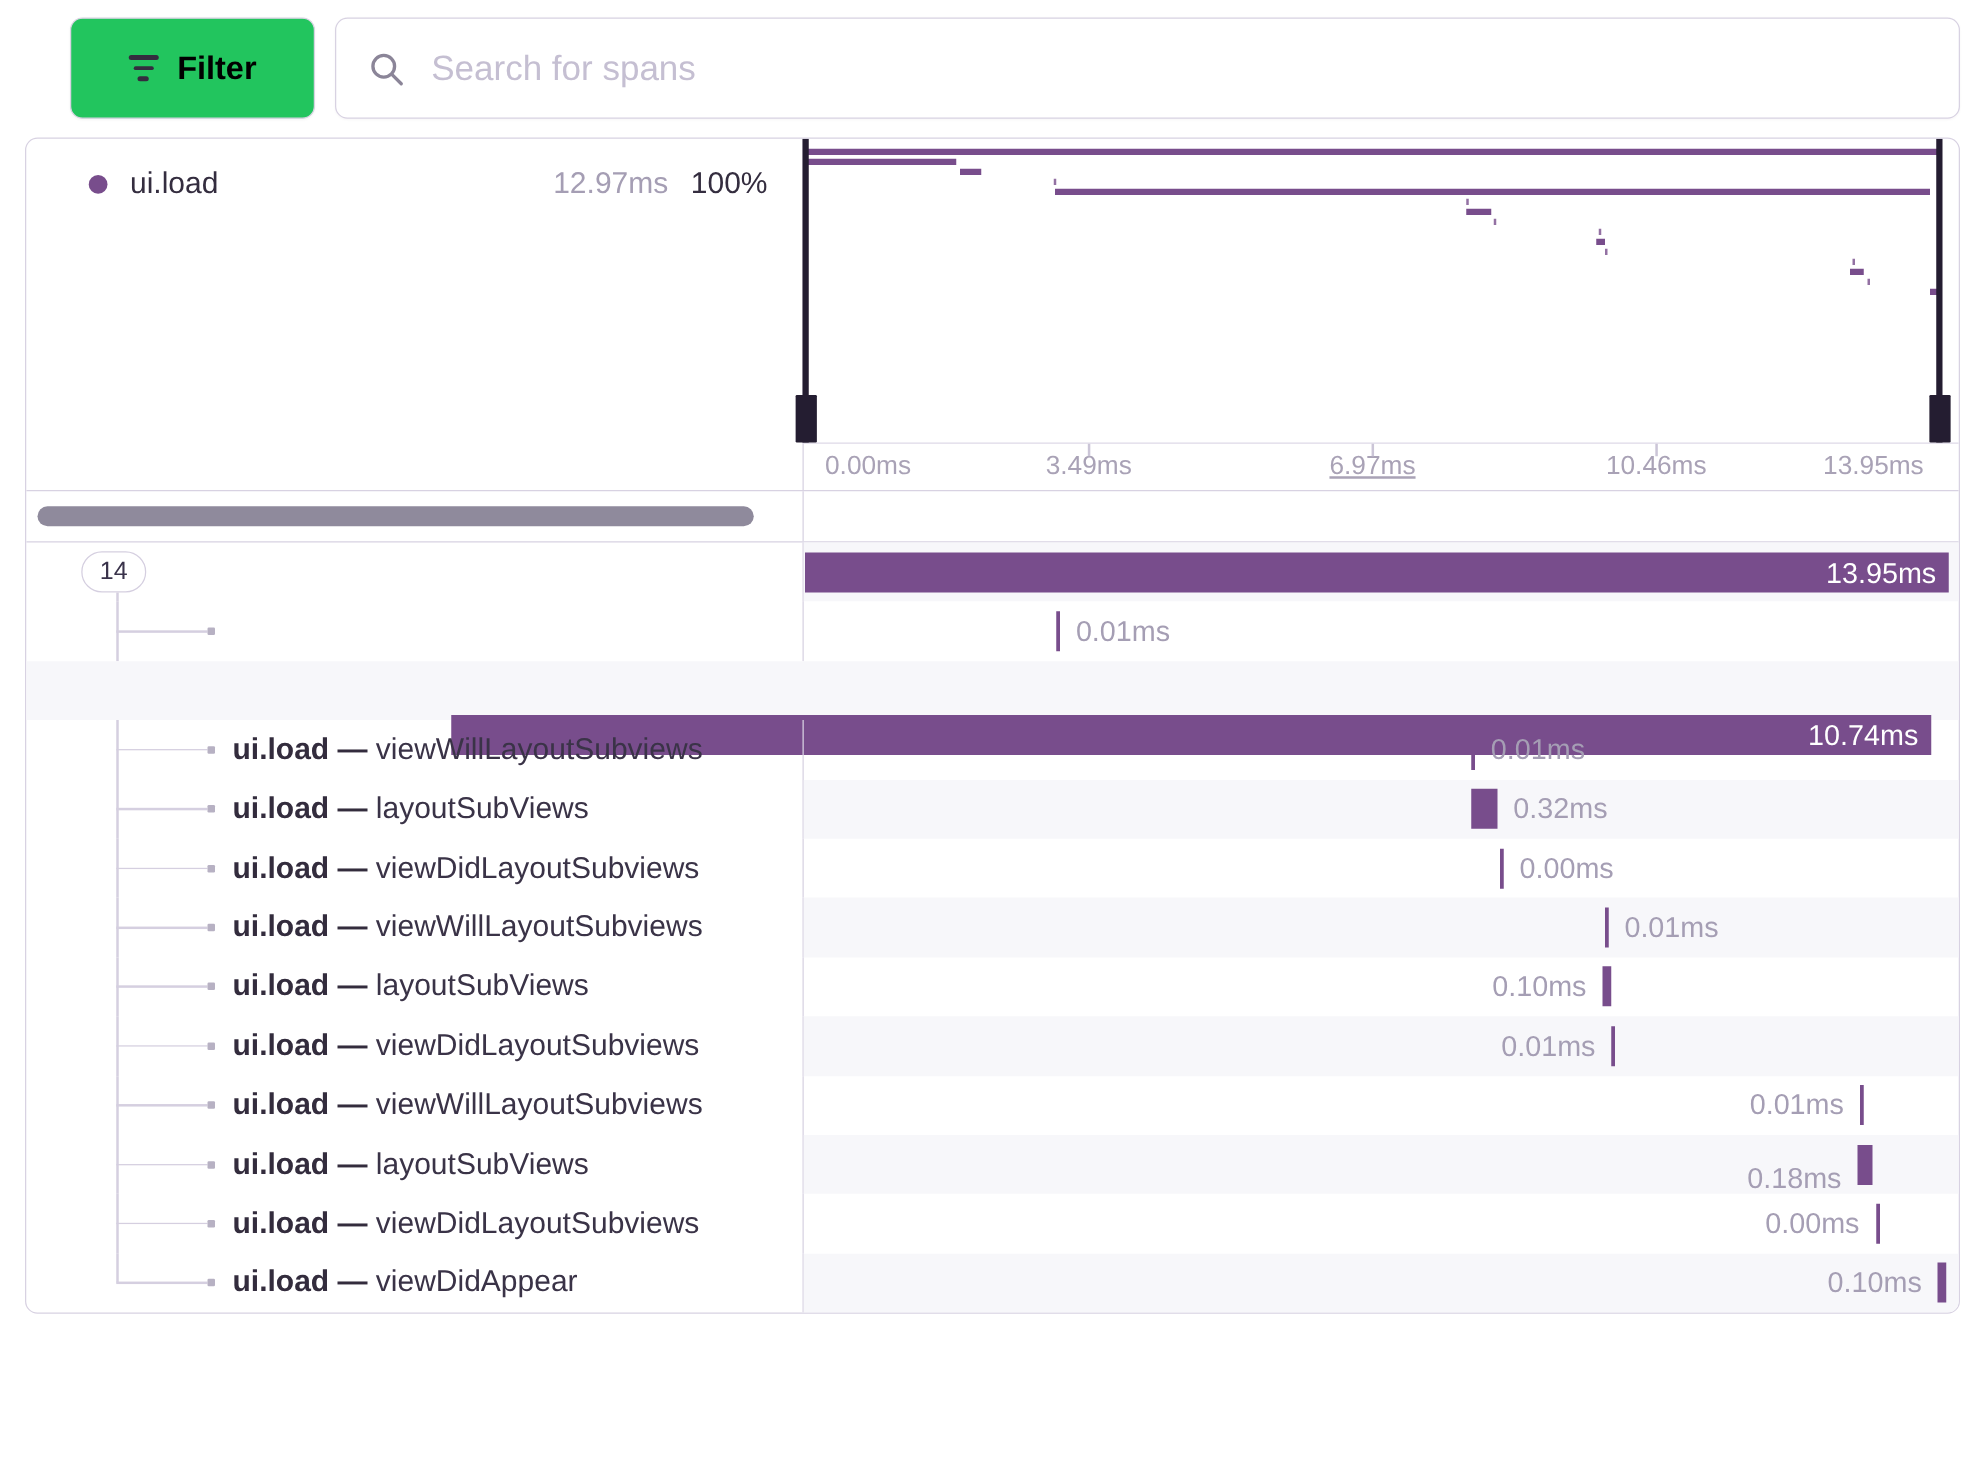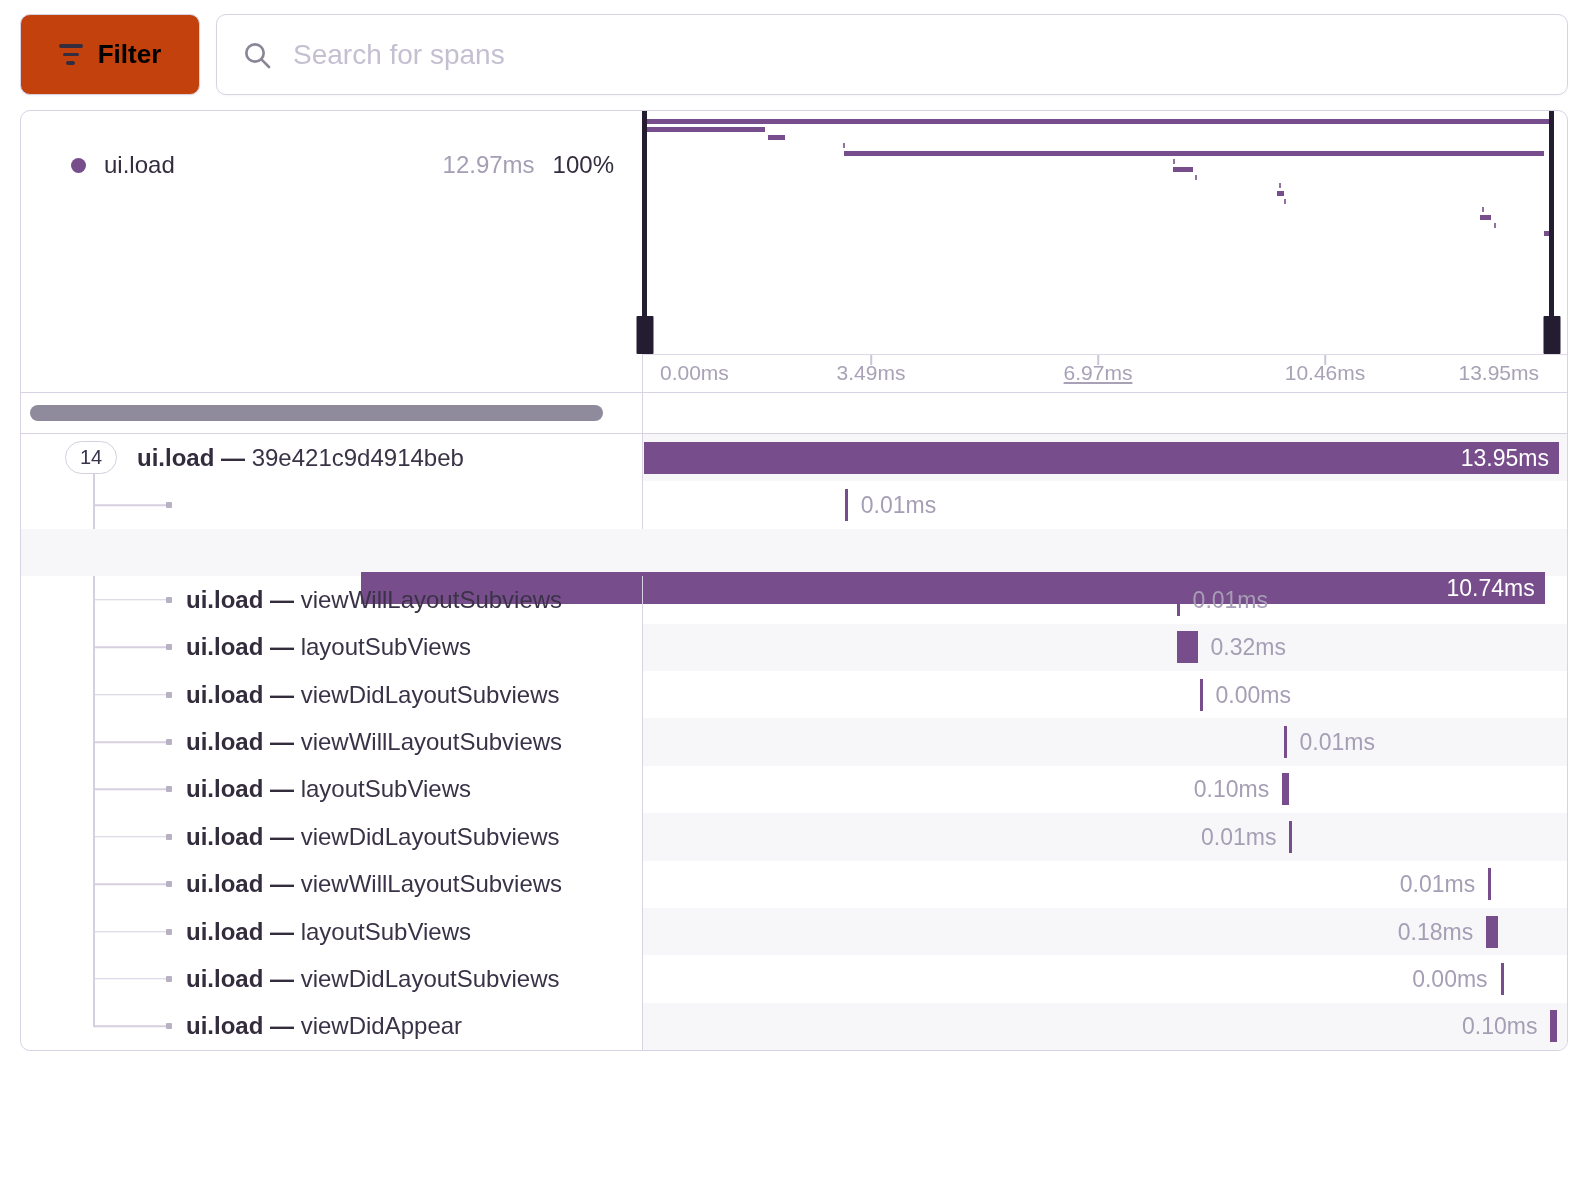--- a/index.html
+++ b/index.html
@@ -12,41 +12,41 @@
     --line:#d5cfe0;
     --dot:#b7b1c3;
   }
   *{box-sizing:border-box;margin:0;padding:0;}
   html,body{width:1588px;height:1184px;background:#fff;overflow:hidden;
     font-family:"Liberation Sans",sans-serif;color:var(--text-dark);}
   .page{padding:14px 20px 0 20px;}
 
   
   .topbar{display:flex;gap:16px;height:81px;margin-bottom:15px;}
-  .filter-btn{width:180px;height:81px;border:1.5px solid var(--border);border-radius:10px;
-    background:#c2410c;display:flex;align-items:center;justify-content:center;gap:15px;cursor:pointer;
-    box-shadow:0 1px 2px rgba(43,34,51,.05);}
+  .filter-btn{width:196px;height:81px;border:1.5px solid var(--border);border-radius:10px;
+    background:#22c55e;display:flex;align-items:center;justify-content:center;gap:15px;cursor:pointer;
+    box-shadow:0 1px 2px rgba(43,34,51,.05);margin-left:36px;}
   .filter-icon{display:flex;flex-direction:column;align-items:center;gap:5px;}
   .filter-icon i{display:block;height:3.5px;border-radius:2px;background:var(--text-dark);}
   .filter-icon i:nth-child(1){width:24px;}
   .filter-icon i:nth-child(2){width:16px;}
   .filter-icon i:nth-child(3){width:9px;}
   .filter-label{font-size:26px;font-weight:700;}
   .search-box{flex:1;height:81px;border:1.5px solid var(--border);border-radius:10px;background:#fff;
     display:flex;align-items:center;padding:0 24px;gap:20px;box-shadow:0 1px 2px rgba(43,34,51,.04);}
   .search-box svg{flex:0 0 auto;}
   .search-input{border:none;outline:none;flex:1;font-size:28px;color:#4a4358;background:transparent;
     font-family:"Liberation Sans",sans-serif;}
   .search-input::placeholder{color:#c5bfd2;}
 
   
   .panel{border:1.5px solid var(--border);border-radius:10px;overflow:hidden;background:#fff;}
   .panel-top{display:flex;height:281px;}
   .legend-col{width:622px;border-right:1.5px solid var(--border);}
-  .legend{margin-top:40px;display:flex;align-items:center;padding:0 28px 0 50px;}
+  .legend{margin-top:22px;display:flex;align-items:center;padding:0 28px 0 50px;}
   .legend-dot{width:15px;height:15px;border-radius:50%;background:var(--accent);margin-right:18px;}
   .legend-op{font-size:24px;color:var(--text-dark);}
   .legend-duration{margin-left:auto;font-size:24px;color:var(--text-muted);}
   .legend-percent{margin-left:18px;font-size:24px;font-weight:500;color:var(--text-dark);}
 
   .mini-col{flex:1;display:flex;flex-direction:column;min-width:0;}
   .minimap{height:243.5px;position:relative;border-bottom:1.5px solid #ded9e7;}
   .mini-track{position:absolute;left:1px;right:15px;top:0;bottom:0;}
   .mini-bar{position:absolute;height:5px;background:var(--accent);}
   .mini-tick{width:2px;opacity:.8;}
@@ -178,21 +178,20 @@
       </div>
       <div class="scroll-right"></div>
     </div>
 
     <div class="rows">
         <div class="span-row stripe">
     <div class="row-left root">
       <div class="vline vline-root"></div>
 
       <span class="badge">14</span>
-      <span class="label-text"><span class="op">ui.load —</span><span class="desc"> 39e421c9d4914beb</span></span>
     </div>
     <div class="row-right">
       <div class="track">
         <div class="bar" style="left: 0%; width: calc(100%); min-width: 4px;">
                 <span class="bar-label inside" style="line-height: 32px;">13.95ms</span>
               </div>
 
       </div>
     </div>
   </div>
@@ -329,21 +328,21 @@
     <div class="row-left child">
       <div class="vline"></div>
       <div class="hline"></div>
       <div class="dot"></div>
 
       <span class="label-text"><span class="op">ui.load —</span><span class="desc"> layoutSubViews</span></span>
     </div>
     <div class="row-right">
       <div class="track">
         <div class="bar" style="left: 92.043%; width: calc(1.29032%); min-width: 4px;"></div>
-        <span class="bar-label anchor-left" style="left: calc(92.043% - 13px);">0.18ms</span>
+        <span class="bar-label anchor-left" style="left: calc(92.043% - 13px); margin-top: 11px;">0.18ms</span>
       </div>
     </div>
   </div>
         <div class="span-row">
     <div class="row-left child">
       <div class="vline"></div>
       <div class="hline"></div>
       <div class="dot"></div>
 
       <span class="label-text"><span class="op">ui.load —</span><span class="desc"> viewDidLayoutSubviews</span></span>

